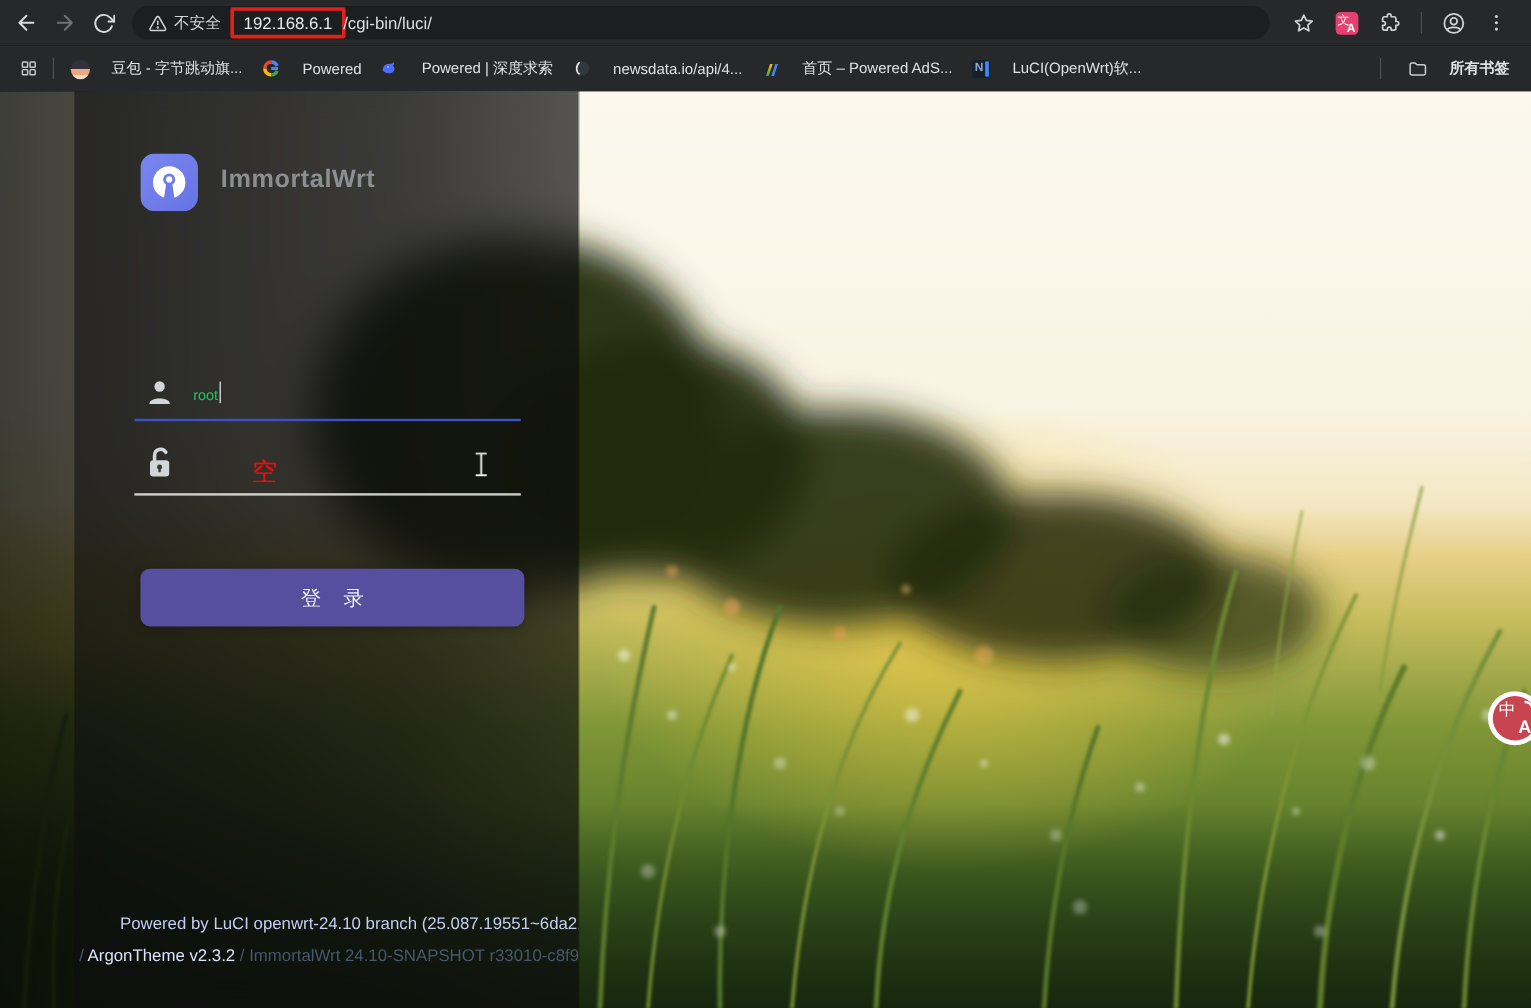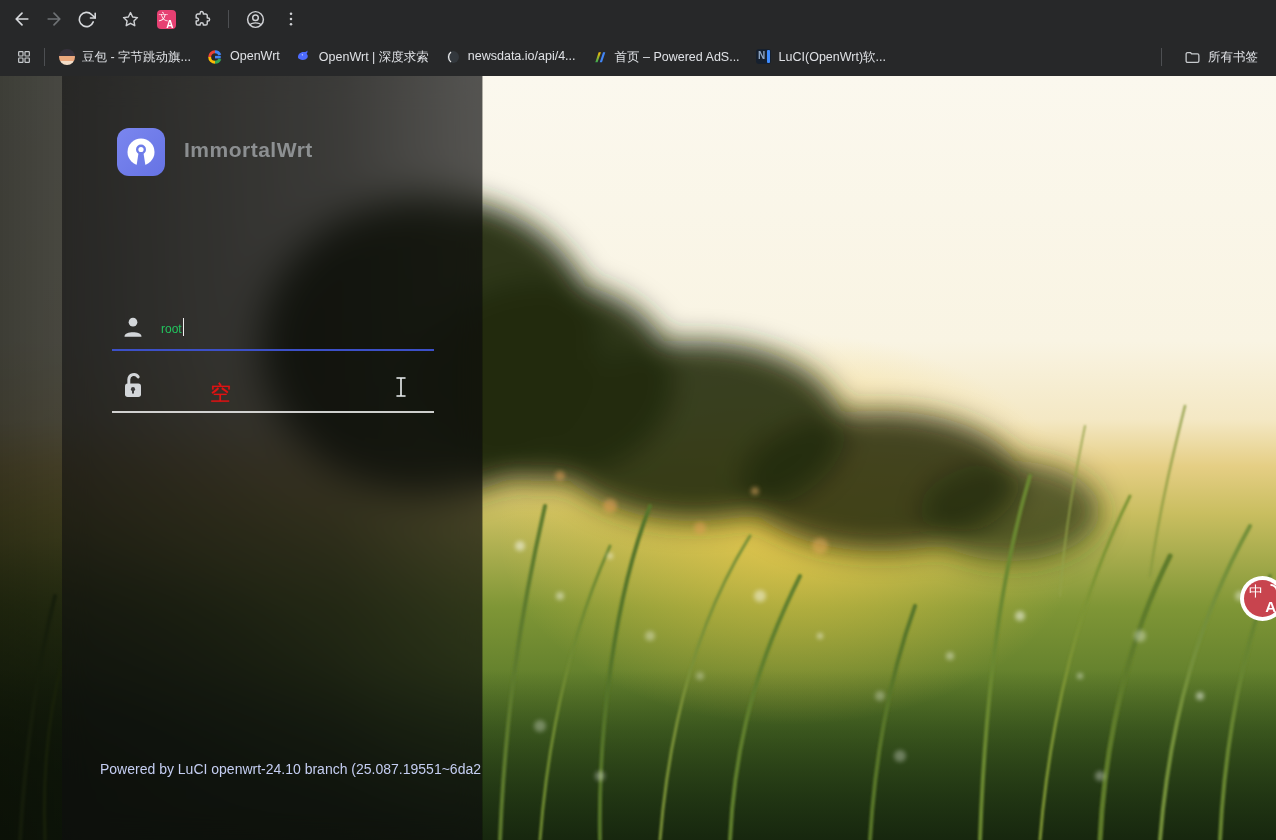--- a/index.html
+++ b/index.html
@@ -23,30 +23,30 @@
   .toolbar-right { display:flex; align-items:center; margin-left:12px; gap:4px; }
   .ext-translate { width:19px; height:19px; background:#e64072; border-radius:4px;
     position:relative; color:#fff; }
   .ext-translate .c1 { position:absolute; left:2px; top:0px; font-size:10px; }
   .ext-translate .c2 { position:absolute; right:2px; bottom:-1px; font-size:10px; font-weight:bold; }
   .vsep { width:1px; height:18px; background:#4d4f52; margin:0 6px; }
 
   
   .bookbar { height:38px; background:#272829; display:flex; align-items:center;
     padding:0 10px; flex:0 0 auto; color:#dfe1e5; font-size:12.5px; }
-  .bm { display:flex; align-items:flex-start; gap:7px; padding:4px 8px; border-radius:6px;
+  .bm { display:flex; align-items:flex-end; gap:18px; padding:4px 8px; border-radius:6px;
     white-space:nowrap; }
   .bm-ico { width:16px; height:16px; flex:0 0 auto; display:flex; align-items:center;
     justify-content:center; position:relative; }
   .avatar-doubao { width:16px; height:16px; border-radius:50%; overflow:hidden;
     background:linear-gradient(180deg,#35303b 0 46%,#eba87e 46% 78%,#f3ddc8 78%); }
   .kwrt-ico { width:15px; height:15px; border-radius:3px; background:#16202e; position:relative; }
   .kwrt-ico span { position:absolute; left:2px; top:1px; color:#8fa6c4; font-size:10px; font-weight:bold; }
   .kwrt-ico i { position:absolute; right:1px; top:1px; bottom:1px; width:3px; background:#3f8cff; border-radius:1px; }
-  .bookbar-right { margin-left:auto; display:flex; align-items:center; gap:8px; }
+  .bookbar-right { margin-left:auto; display:flex; align-items:center; gap:8px;font-weight:bold; }
 
   
   .page { position:relative; width:1276px; height:781px; overflow:hidden; flex:0 0 auto; }
   .photo { position:absolute; inset:0;
     background:
       radial-gradient(420px 280px at 62% 58%, rgba(246,206,74,0.70), rgba(246,206,74,0) 70%),
       radial-gradient(500px 420px at 6% 94%, rgba(26,50,22,0.92), rgba(26,50,22,0) 65%),
       linear-gradient(180deg, rgba(14,16,8,0) 76%, rgba(26,44,16,0.85) 93%, rgba(18,32,12,0.97) 100%),
       linear-gradient(180deg, #fbf8ee 0%, #f9f4e3 34%, #f4e8c4 44%, #e5ce84 50%, #c9be60 56%, #7f9636 68%, #4e7026 84%, #35531d 100%);
   }
@@ -111,20 +111,32 @@
           <path d="M5 12h13M12 5l7 7-7 7"></path>
         </svg>
     </div>
     <div class="tbtn">
       <svg width="19" height="19" viewBox="0 0 24 24" fill="none" stroke="#d7d9dc" stroke-width="2" stroke-linecap="round" stroke-linejoin="round">
           <path d="M20.49 15a9 9 0 1 1-2.12-9.36L23 10"></path>
           <path d="M23 4v6h-6"></path>
         </svg>
     </div>
 
+    <div class="omnibox">
+      <span class="sec-chip">
+        <svg width="15" height="15" viewBox="0 0 24 24" fill="none" stroke="#cfd1d4" stroke-width="2" stroke-linecap="round" stroke-linejoin="round">
+            <path d="M10.3 3.8 1.8 18.5a2 2 0 0 0 1.7 3h17a2 2 0 0 0 1.7-3L13.7 3.8a2 2 0 0 0-3.4 0z"></path>
+            <line x1="12" y1="9" x2="12" y2="13.5"></line>
+            <circle cx="12" cy="17.5" r="0.6" fill="#cfd1d4"></circle>
+          </svg>
+        <span>不安全</span>
+      </span>
+      <span class="url-ip">192.168.6.1</span>
+      <span class="url-path">/cgi-bin/luci/</span>
+    </div>
 
     <div class="toolbar-right">
       <div class="tbtn">
         <svg width="19" height="19" viewBox="0 0 24 24" fill="none" stroke="#cfd1d4" stroke-width="1.8" stroke-linejoin="round">
             <path d="M12 3.2l2.7 5.6 6.1.8-4.5 4.2 1.1 6-5.4-3-5.4 3 1.1-6L3.2 9.6l6.1-.8z"></path>
           </svg>
       </div>
       <div class="tbtn">
         <span class="ext-translate">
           <span class="c1">文</span>
@@ -175,31 +187,31 @@
     <div class="bm">
       <span class="bm-ico">
         <svg width="16" height="16" viewBox="0 0 24 24" fill="none" stroke-width="4.4">
           <path d="M4 12A8 8 0 0 1 12 4" stroke="#EA4335"></path>
           <path d="M12 4a8 8 0 0 1 7.4 5" stroke="#4285F4"></path>
           <path d="M12 20a8 8 0 0 1-8-8" stroke="#FBBC05"></path>
           <path d="M19.4 15a8 8 0 0 1-7.4 5" stroke="#34A853"></path>
           <rect x="12" y="10.3" width="8.6" height="3.8" fill="#4285F4" stroke="none"></rect>
         </svg>
       </span>
-      <span>OpenWrt</span>
+      <span>Powered</span>
     </div>
 
     <div class="bm">
       <span class="bm-ico">
         <svg width="17" height="17" viewBox="0 0 24 24">
             <path fill="#4D6BFE" d="M3 13.5c-.3-5 4.2-8.6 8.8-8.1 2 .2 3.9-.7 5.1-2.3.7 1.8.3 3.5-1 4.7 1.9 1.7 2.4 4.4.9 6.6-2.3 3.4-8 3.9-11.6 1.5-1.4-1-2.1-1.6-2.2-2.4z"></path>
             <circle cx="9.5" cy="9.5" r="0.9" fill="#fff"></circle>
           </svg>
       </span>
-      <span>OpenWrt | 深度求索</span>
+      <span>Powered | 深度求索</span>
     </div>
 
     <div class="bm">
       <span class="bm-ico">
         <svg width="16" height="16" viewBox="0 0 24 24">
             <circle cx="12" cy="12" r="9" fill="#33383d"></circle>
             <path d="M9 4.5a9.5 9.5 0 0 0 0 15" stroke="#e8e8e8" stroke-width="2" fill="none"></path>
           </svg>
       </span>
       <span>newsdata.io/api/4...</span>
@@ -343,22 +355,24 @@
 
       <svg class="lock-ico" width="30" height="32" viewBox="0 0 24 26" fill="none">
         <path d="M8.6 11V7.6A4.1 4.1 0 0 1 16.2 5.6" stroke="#d3d6d9" stroke-width="2.4" stroke-linecap="round"></path>
         <rect x="5.5" y="11" width="13" height="11" rx="2.2" fill="#d3d6d9"></rect>
         <circle cx="12" cy="15.6" r="1.7" fill="#3a3a3a"></circle>
         <rect x="11.2" y="16.2" width="1.6" height="3" rx="0.8" fill="#3a3a3a"></rect>
       </svg>
       <div class="ime-char"><span>空</span></div>
       <div class="p-line"></div>
 
+      <button class="login-btn">登 录</button>
 
       <div class="foot1">Powered by LuCI openwrt-24.10 branch (25.087.19551~6da215</div>
+      <div class="foot2"><span class="foot-dim">/ </span><span class="foot-link">ArgonTheme v2.3.2</span><span class="foot-dim"> / </span><span class="foot-dim">ImmortalWrt 24.10-SNAPSHOT r33010-c8f9</span></div>
     </div>
 
     <svg class="ibeam" width="14" height="22" viewBox="0 0 14 22">
       <g stroke="#eceff1" stroke-width="1.6" stroke-linecap="round">
         <path d="M3 2 h8 M7 2 v18 M3 20 h8" fill="none"></path>
       </g>
     </svg>
 
     <div class="fab">
       <div class="fab-inner">

